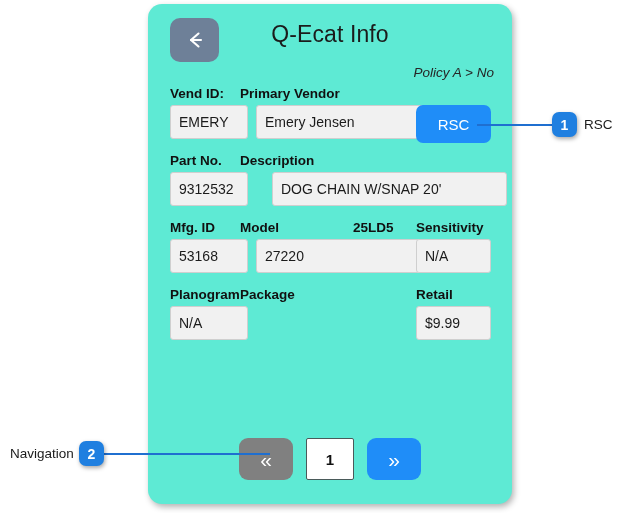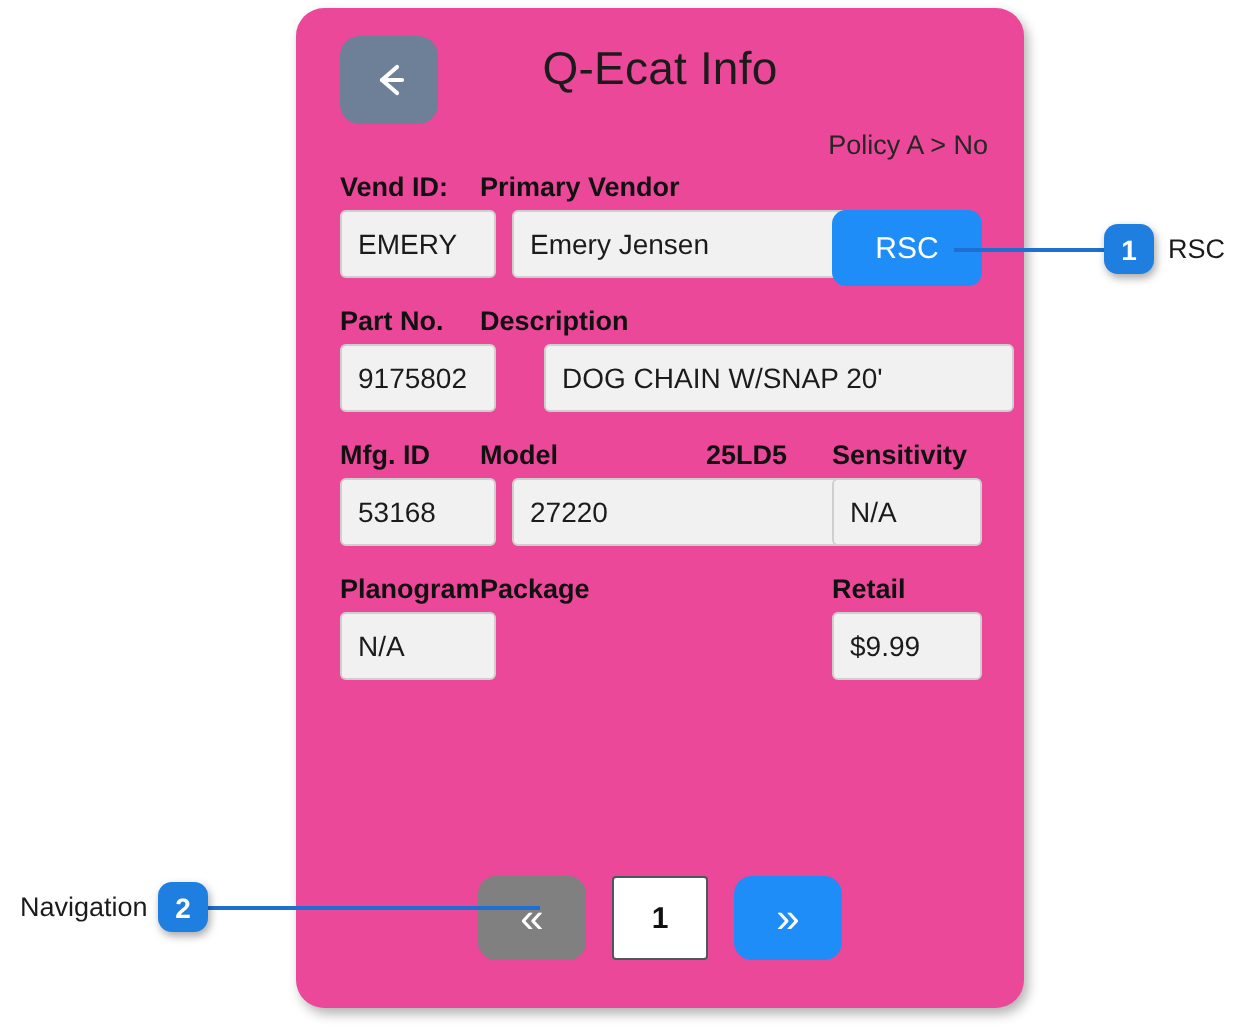--- a/index.html
+++ b/index.html
@@ -16,21 +16,21 @@
     -webkit-font-smoothing: antialiased;
   }
 
   
   #app-panel {
     position: absolute;
     left: 148px;
     top: 4px;
     width: 364px;
     height: 500px;
-    background: #ec4899;
+    background: #5eead4;
     border-radius: 14px;
     box-shadow: 2px 3px 6px rgba(0,0,0,0.30);
     box-sizing: border-box;
     overflow: hidden;
   }
 
   
   #back-button {
     position: absolute;
     left: 22px;
@@ -59,20 +59,21 @@
     font-weight: 400;
     letter-spacing: .1px;
   }
 
   #policy-breadcrumb {
     position: absolute;
     right: 18px;
     top: 61px;
     font-size: 13.5px;
     color: #262626;
+    font-style: italic;
   }
 
   
   #form-area {
     position: absolute;
     left: 0;
     top: 82px;
     right: 0;
   }
   .form-row {
@@ -236,21 +237,21 @@
       <div class="form-row">
         <div class="label lab-c1">Vend ID:</div>
         <div class="label lab-c2">Primary Vendor</div>
         <div class="field c1">EMERY</div>
         <div class="field c2">Emery Jensen</div>
         <button id="rsc-button">RSC</button>
       </div>
       <div class="form-row">
         <div class="label lab-c1">Part No.</div>
         <div class="label lab-c2">Description</div>
-        <div class="field c1">9175802</div>
+        <div class="field c1">9312532</div>
         <div class="field c2w">DOG CHAIN W/SNAP 20'</div>
       </div>
       <div class="form-row">
         <div class="label lab-c1">Mfg. ID</div>
         <div class="label lab-c2">Model</div>
         <div class="label lab-model-code underlined">25LD5</div>
         <div class="label lab-c3">Sensitivity</div>
         <div class="field c1">53168</div>
         <div class="field c2">27220</div>
         <div class="field c3">N/A</div>

